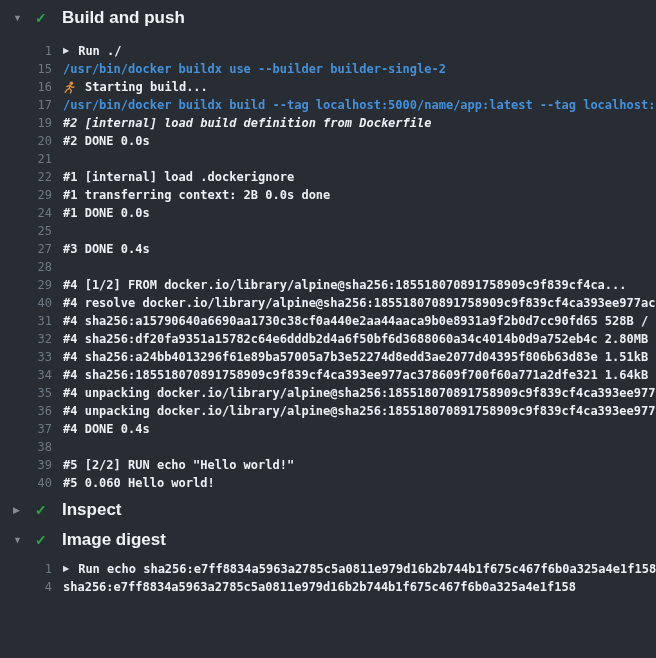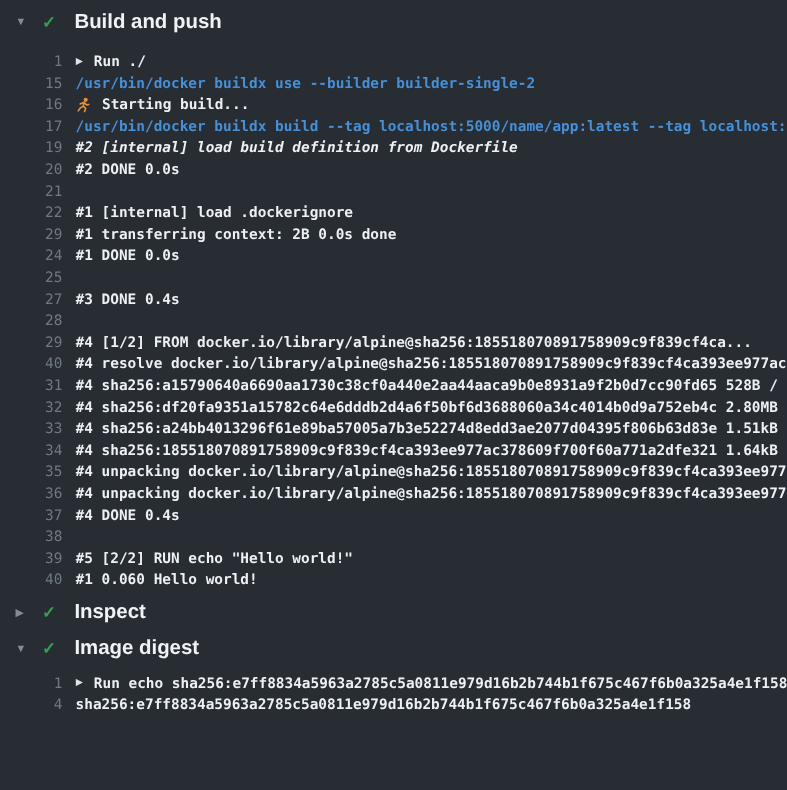--- a/index.html
+++ b/index.html
@@ -158,21 +158,21 @@
         <div class="line">
           <span class="ln">38</span>
           <span class="lt"><span style="white-space: pre;"></span></span>
         </div>
         <div class="line">
           <span class="ln">39</span>
           <span class="lt"><span style="white-space: pre;">#5 [2/2] RUN echo "Hello world!"</span></span>
         </div>
         <div class="line">
           <span class="ln">40</span>
-          <span class="lt"><span style="white-space: pre;">#1 0.060 Hello world!</span></span>
+          <span class="lt"><span style="white-space: pre;">#5 0.060 Hello world!</span></span>
         </div>
       </div>
     </div>
     <div class="group">
       <div class="group-header">
         <span class="caret">▶</span>
         <span class="check">✓</span>
         <span class="gtitle">Inspect</span>
       </div>
     </div>

